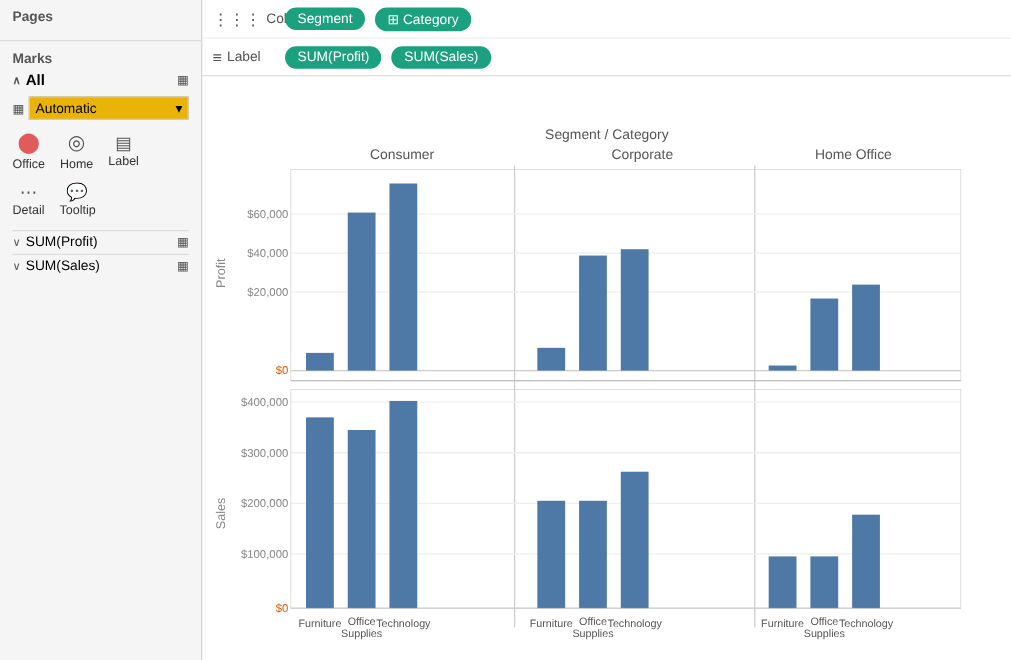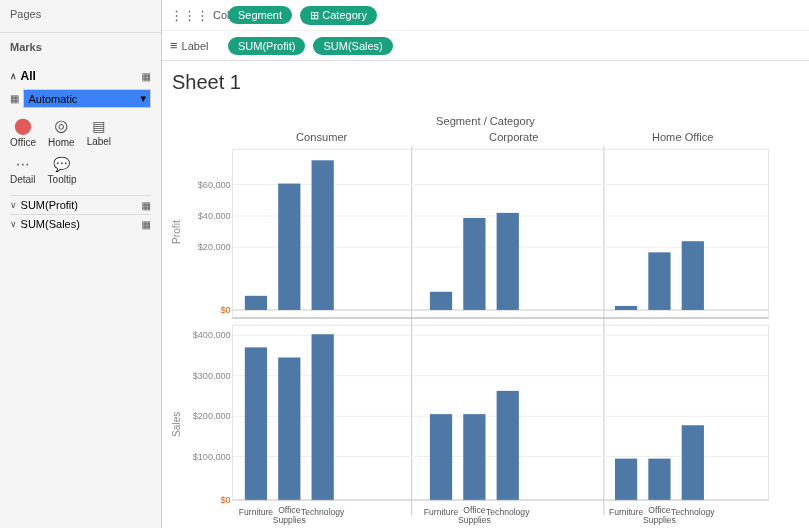--- a/index.html
+++ b/index.html
@@ -14,32 +14,32 @@
       flex-direction: column;
       background: #f5f5f5;
     }
     .sidebar-section {
       padding: 8px 10px;
       border-bottom: 1px solid #ddd;
     }
     .sidebar-section-title {
       font-size: 11px;
       color: #555;
-      font-weight: normal;
+      font-weight: bold;
       margin-bottom: 4px;
     }
     .marks-section {
       padding: 8px 10px;
       flex: 1;
     }
     .marks-title {
       font-size: 11px;
       color: #555;
       font-weight: bold;
-      margin-bottom: 16px;
+      margin-bottom: 4px;
     }
     .marks-all-row {
       display: flex;
       align-items: center;
       justify-content: space-between;
       margin-bottom: 6px;
     }
     .marks-all-label {
       display: flex;
       align-items: center;
@@ -48,21 +48,21 @@
       font-weight: bold;
     }
     .marks-dropdown-row {
       display: flex;
       align-items: center;
       gap: 4px;
       margin-bottom: 8px;
     }
     .marks-dropdown {
       border: 1px solid #ccc;
-      background: #3b82f6;
+      background: #eab308;
       padding: 2px 4px;
       font-size: 11px;
       flex: 1;
       display: flex;
       align-items: flex-end;
       justify-content: space-between;
     }
     .marks-icons-row {
       display: flex;
       align-items: center;
@@ -269,21 +269,20 @@
       <div class="pill">
         <span>SUM(Profit)</span>
       </div>
       <div class="pill">
         <span>SUM(Sales)</span>
       </div>
     </div>
   </div>
 
   <div class="sheet-area">
-    <div class="sheet-title">Sheet 1</div>
     <div class="chart-container">
       <svg class="chart" viewBox="0 0 620 400" xmlns="http://www.w3.org/2000/svg">
 
         <text x="310" y="14" text-anchor="middle" font-size="11" fill="#555">Segment / Category</text>
 
         <text x="148" y="30" text-anchor="middle" font-size="11" fill="#555">Consumer</text>
         <text x="338" y="30" text-anchor="middle" font-size="11" fill="#555">Corporate</text>
         <text x="505" y="30" text-anchor="middle" font-size="11" fill="#555">Home Office</text>
 
         <line x1="237" y1="35" x2="237" y2="400" stroke="#ccc" stroke-width="1"></line>

